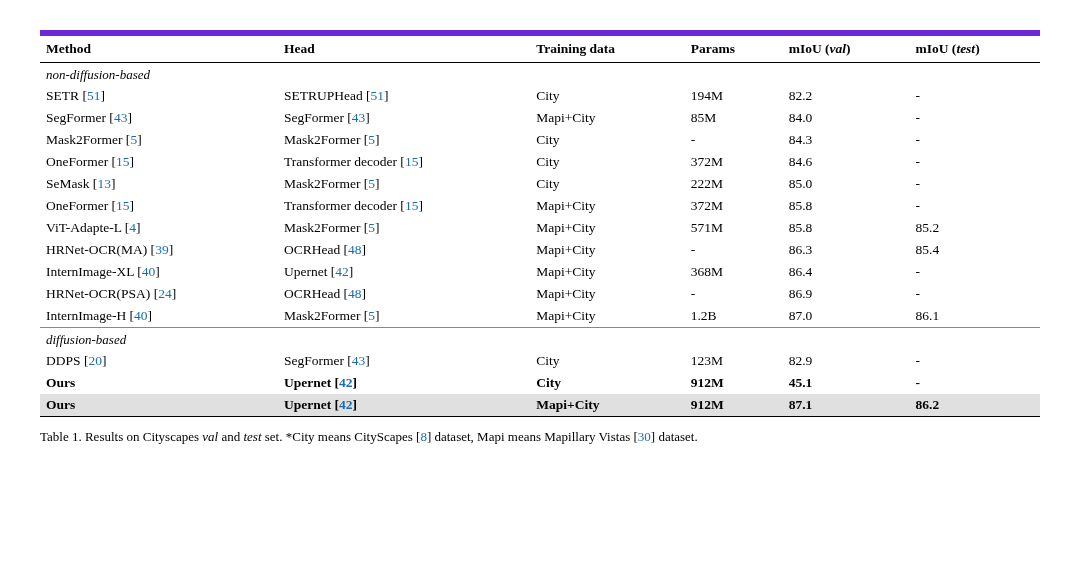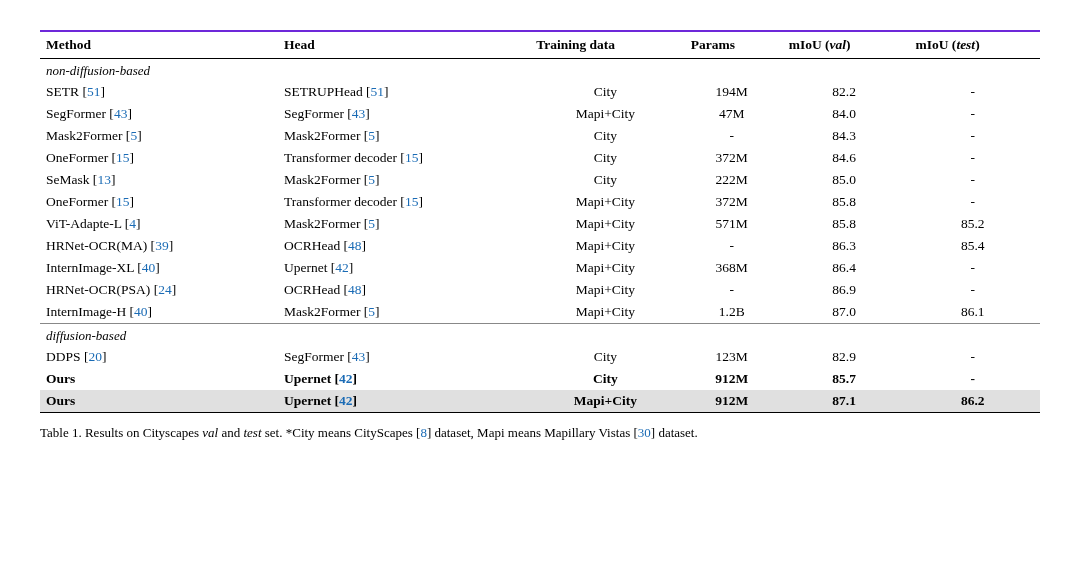--- a/index.html
+++ b/index.html
@@ -17,36 +17,35 @@
     }
     .table-container {
       width: 100%;
     }
     table {
       width: 100%;
       border-collapse: collapse;
       font-size: 13.5px;
     }
     thead tr th {
-      border-top: 2px solid #6d28d9;
+      border-top: 6px solid #6d28d9;
       border-bottom: 1.5px solid #000;
       padding: 5px 10px 5px 6px;
       text-align: left;
       font-weight: bold;
       white-space: nowrap;
     }
     thead tr th.center {
       text-align: left;
     }
     tbody tr td {
       padding: 3px 10px 3px 6px;
       text-align: left;
     }
     tbody tr td.center {
-      text-align: center;
     }
     .section-label td {
       font-style: italic;
       padding-top: 4px;
       padding-bottom: 2px;
       font-size: 13px;
     }
     .bottom-border {
       border-bottom: 1.5px solid #000;
     }
@@ -82,21 +81,21 @@
           <td>SETRUPHead [<span style="color:#1a6bb5">51</span>]</td>
           <td class="center">City</td>
           <td class="center">194M</td>
           <td class="center">82.2</td>
           <td class="center">-</td>
         </tr>
         <tr>
           <td>SegFormer [<span style="color:#1a6bb5">43</span>]</td>
           <td>SegFormer [<span style="color:#1a6bb5">43</span>]</td>
           <td class="center">Mapi+City</td>
-          <td class="center">47M</td>
+          <td class="center">85M</td>
           <td class="center">84.0</td>
           <td class="center">-</td>
         </tr>
         <tr>
           <td>Mask2Former [<span style="color:#1a6bb5">5</span>]</td>
           <td>Mask2Former [<span style="color:#1a6bb5">5</span>]</td>
           <td class="center">City</td>
           <td class="center">-</td>
           <td class="center">84.3</td>
           <td class="center">-</td>
@@ -174,21 +173,21 @@
           <td class="center">City</td>
           <td class="center">123M</td>
           <td class="center">82.9</td>
           <td class="center">-</td>
         </tr>
         <tr>
           <td style="font-weight: bold;">Ours</td>
           <td style="font-weight: bold;">Upernet [<span style="color:#1a6bb5">42</span>]</td>
           <td class="center" style="font-weight: bold;">City</td>
           <td class="center" style="font-weight: bold;">912M</td>
-          <td class="center" style="font-weight: bold;">85.7</td>
+          <td class="center" style="font-weight: bold;">45.1</td>
           <td class="center" style="font-weight: bold;">-</td>
         </tr>
         <tr class="bottom-border" style="background-color: rgb(224, 224, 224);">
           <td style="font-weight: bold;">Ours</td>
           <td style="font-weight: bold;">Upernet [<span style="color:#1a6bb5">42</span>]</td>
           <td class="center" style="font-weight: bold;">Mapi+City</td>
           <td class="center" style="font-weight: bold;">912M</td>
           <td class="center" style="font-weight: bold;">87.1</td>
           <td class="center" style="font-weight: bold;">86.2</td>
         </tr>

